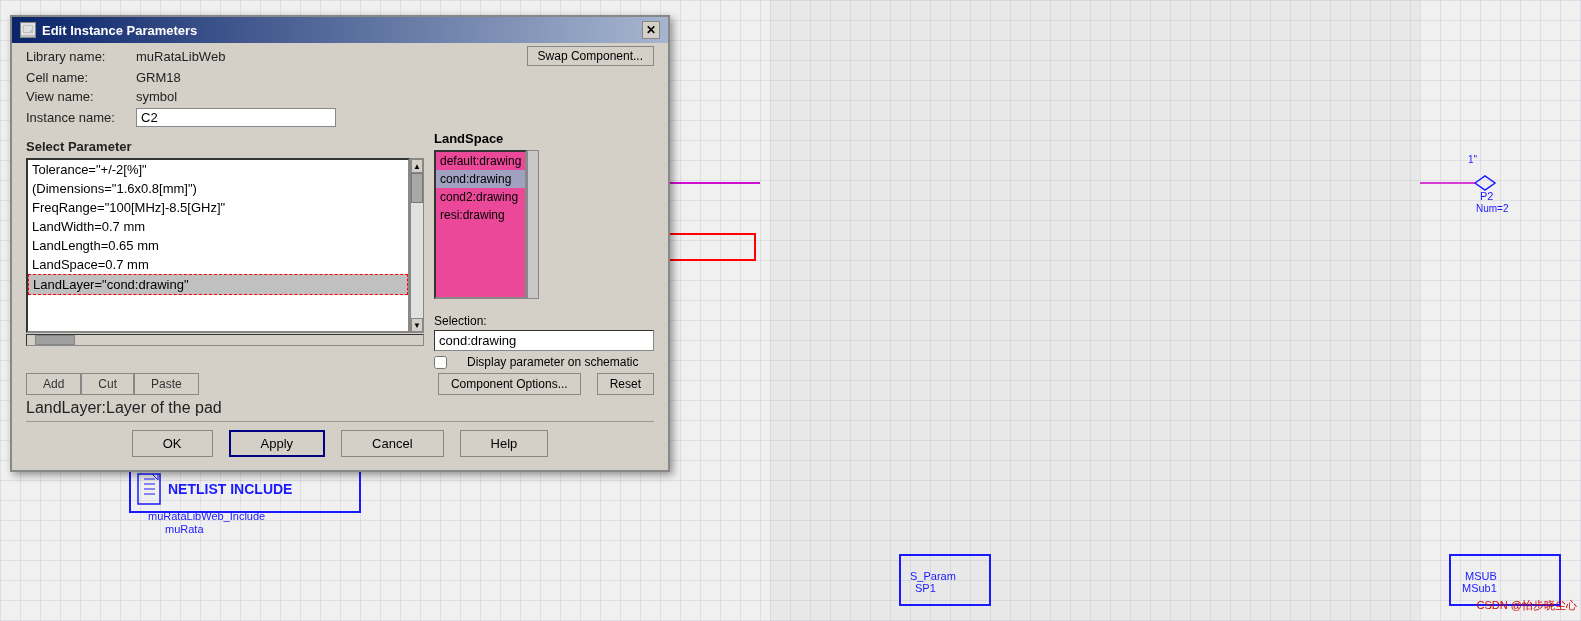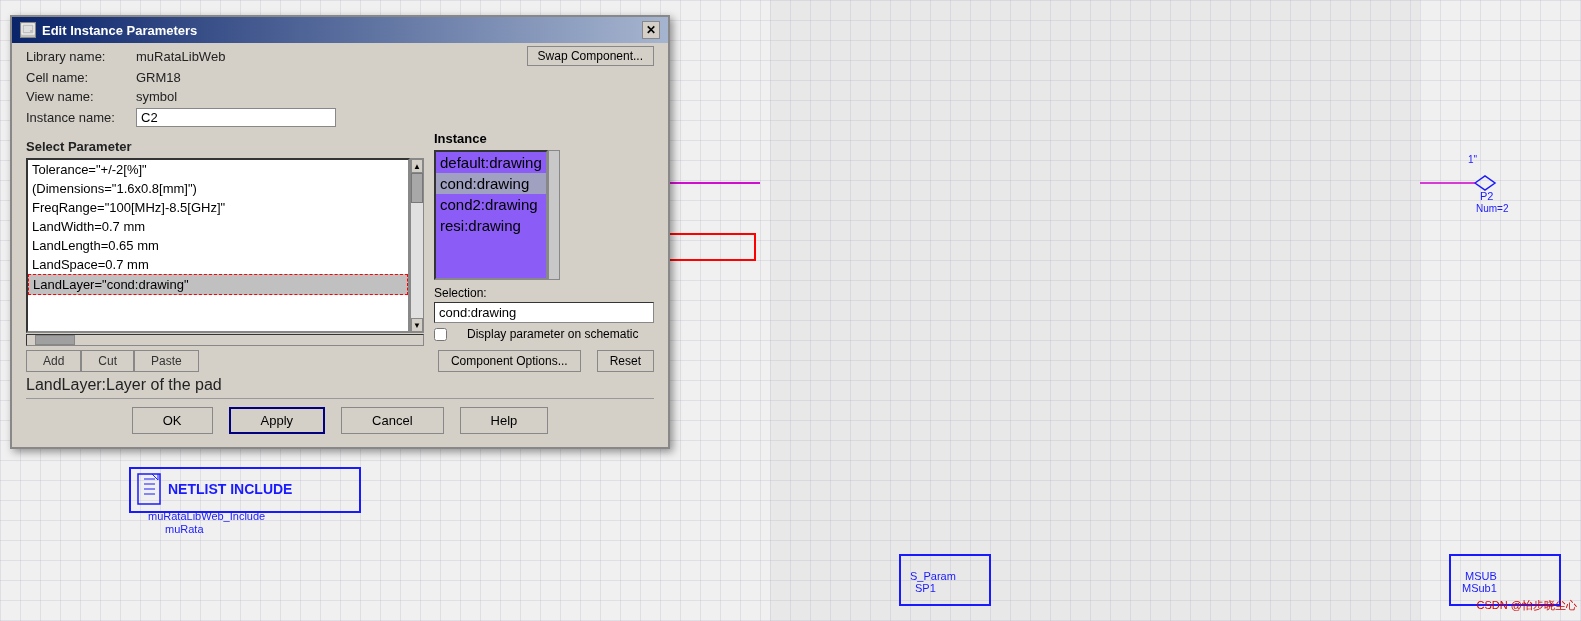--- a/index.html
+++ b/index.html
@@ -171,38 +171,38 @@
     }
 
     .land-layer-label {
       font-size: 13px;
       font-weight: bold;
       margin-bottom: 4px;
     }
 
     #land-layer-list {
       border: 2px inset #888;
-      background: #8b5cf6;
-      height: 130px;
+      background: #ec4899;
+      height: 149px;
       overflow-y: auto;
-      font-size: 15px;
+      font-size: 12px;
     }
 
     .layer-item {
       padding: 2px 4px;
       cursor: pointer;
       white-space: nowrap;
     }
 
     .layer-item.selected {
       background: #a0a0c0;
     }
 
     .selection-section {
-      margin-top: 6px;
+      margin-top: 15px;
     }
 
     .selection-label {
       font-size: 12px;
       margin-bottom: 2px;
     }
 
     #selection-input {
       width: 100%;
       border: 1px inset #888;
@@ -508,21 +508,21 @@
             <div class="scroll-btn">▼</div>
           </div>
         </div>
 
         <div style="height:12px; background:#d4d0c8; border:1px inset #888; margin-top:1px; position:relative;">
           <div style="width:40px; height:100%; background:#a0a0a0; border:1px solid #888; position:absolute; left:8px;"></div>
         </div>
       </div>
 
       <div id="land-layer-area">
-        <div class="land-layer-label">Instance</div>
+        <div class="land-layer-label">LandSpace</div>
         <div style="display:flex;">
           <div id="land-layer-list">
             <div class="layer-item">default:drawing</div>
             <div class="layer-item selected">cond:drawing</div>
             <div class="layer-item">cond2:drawing</div>
             <div class="layer-item">resi:drawing</div>
           </div>
           <div class="ll-scrollbar"></div>
         </div>
         <div class="selection-section">

